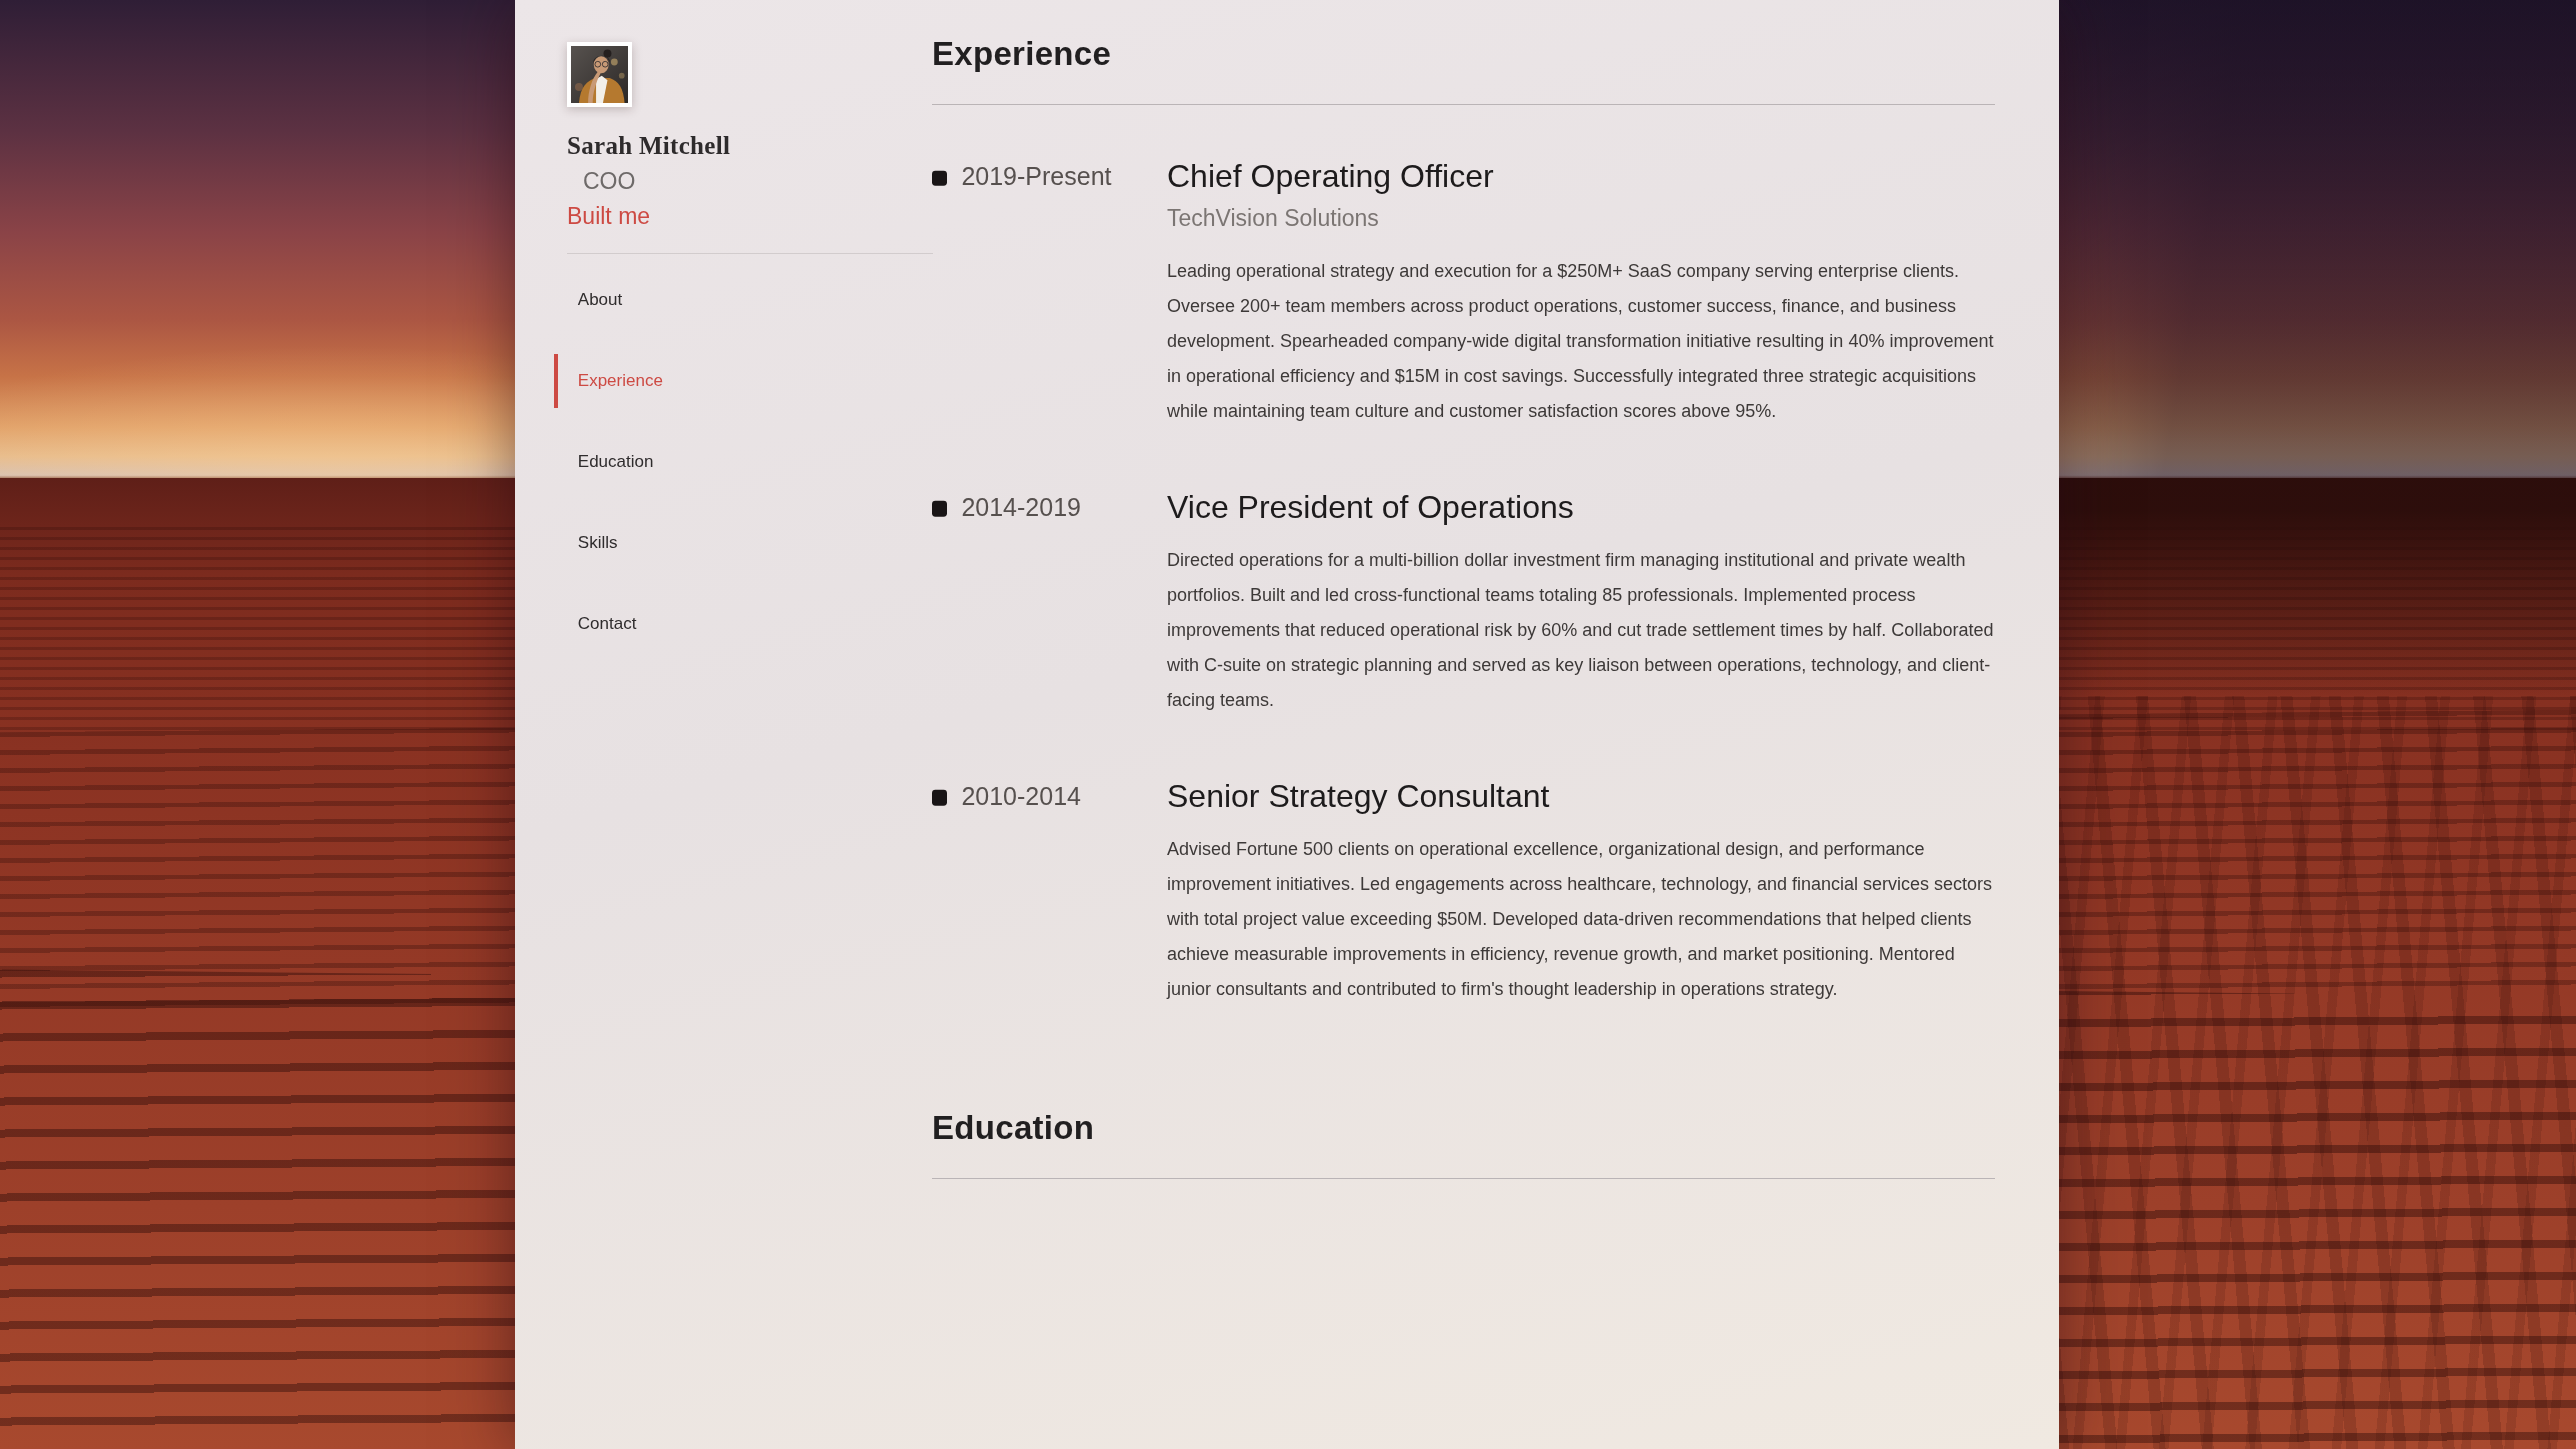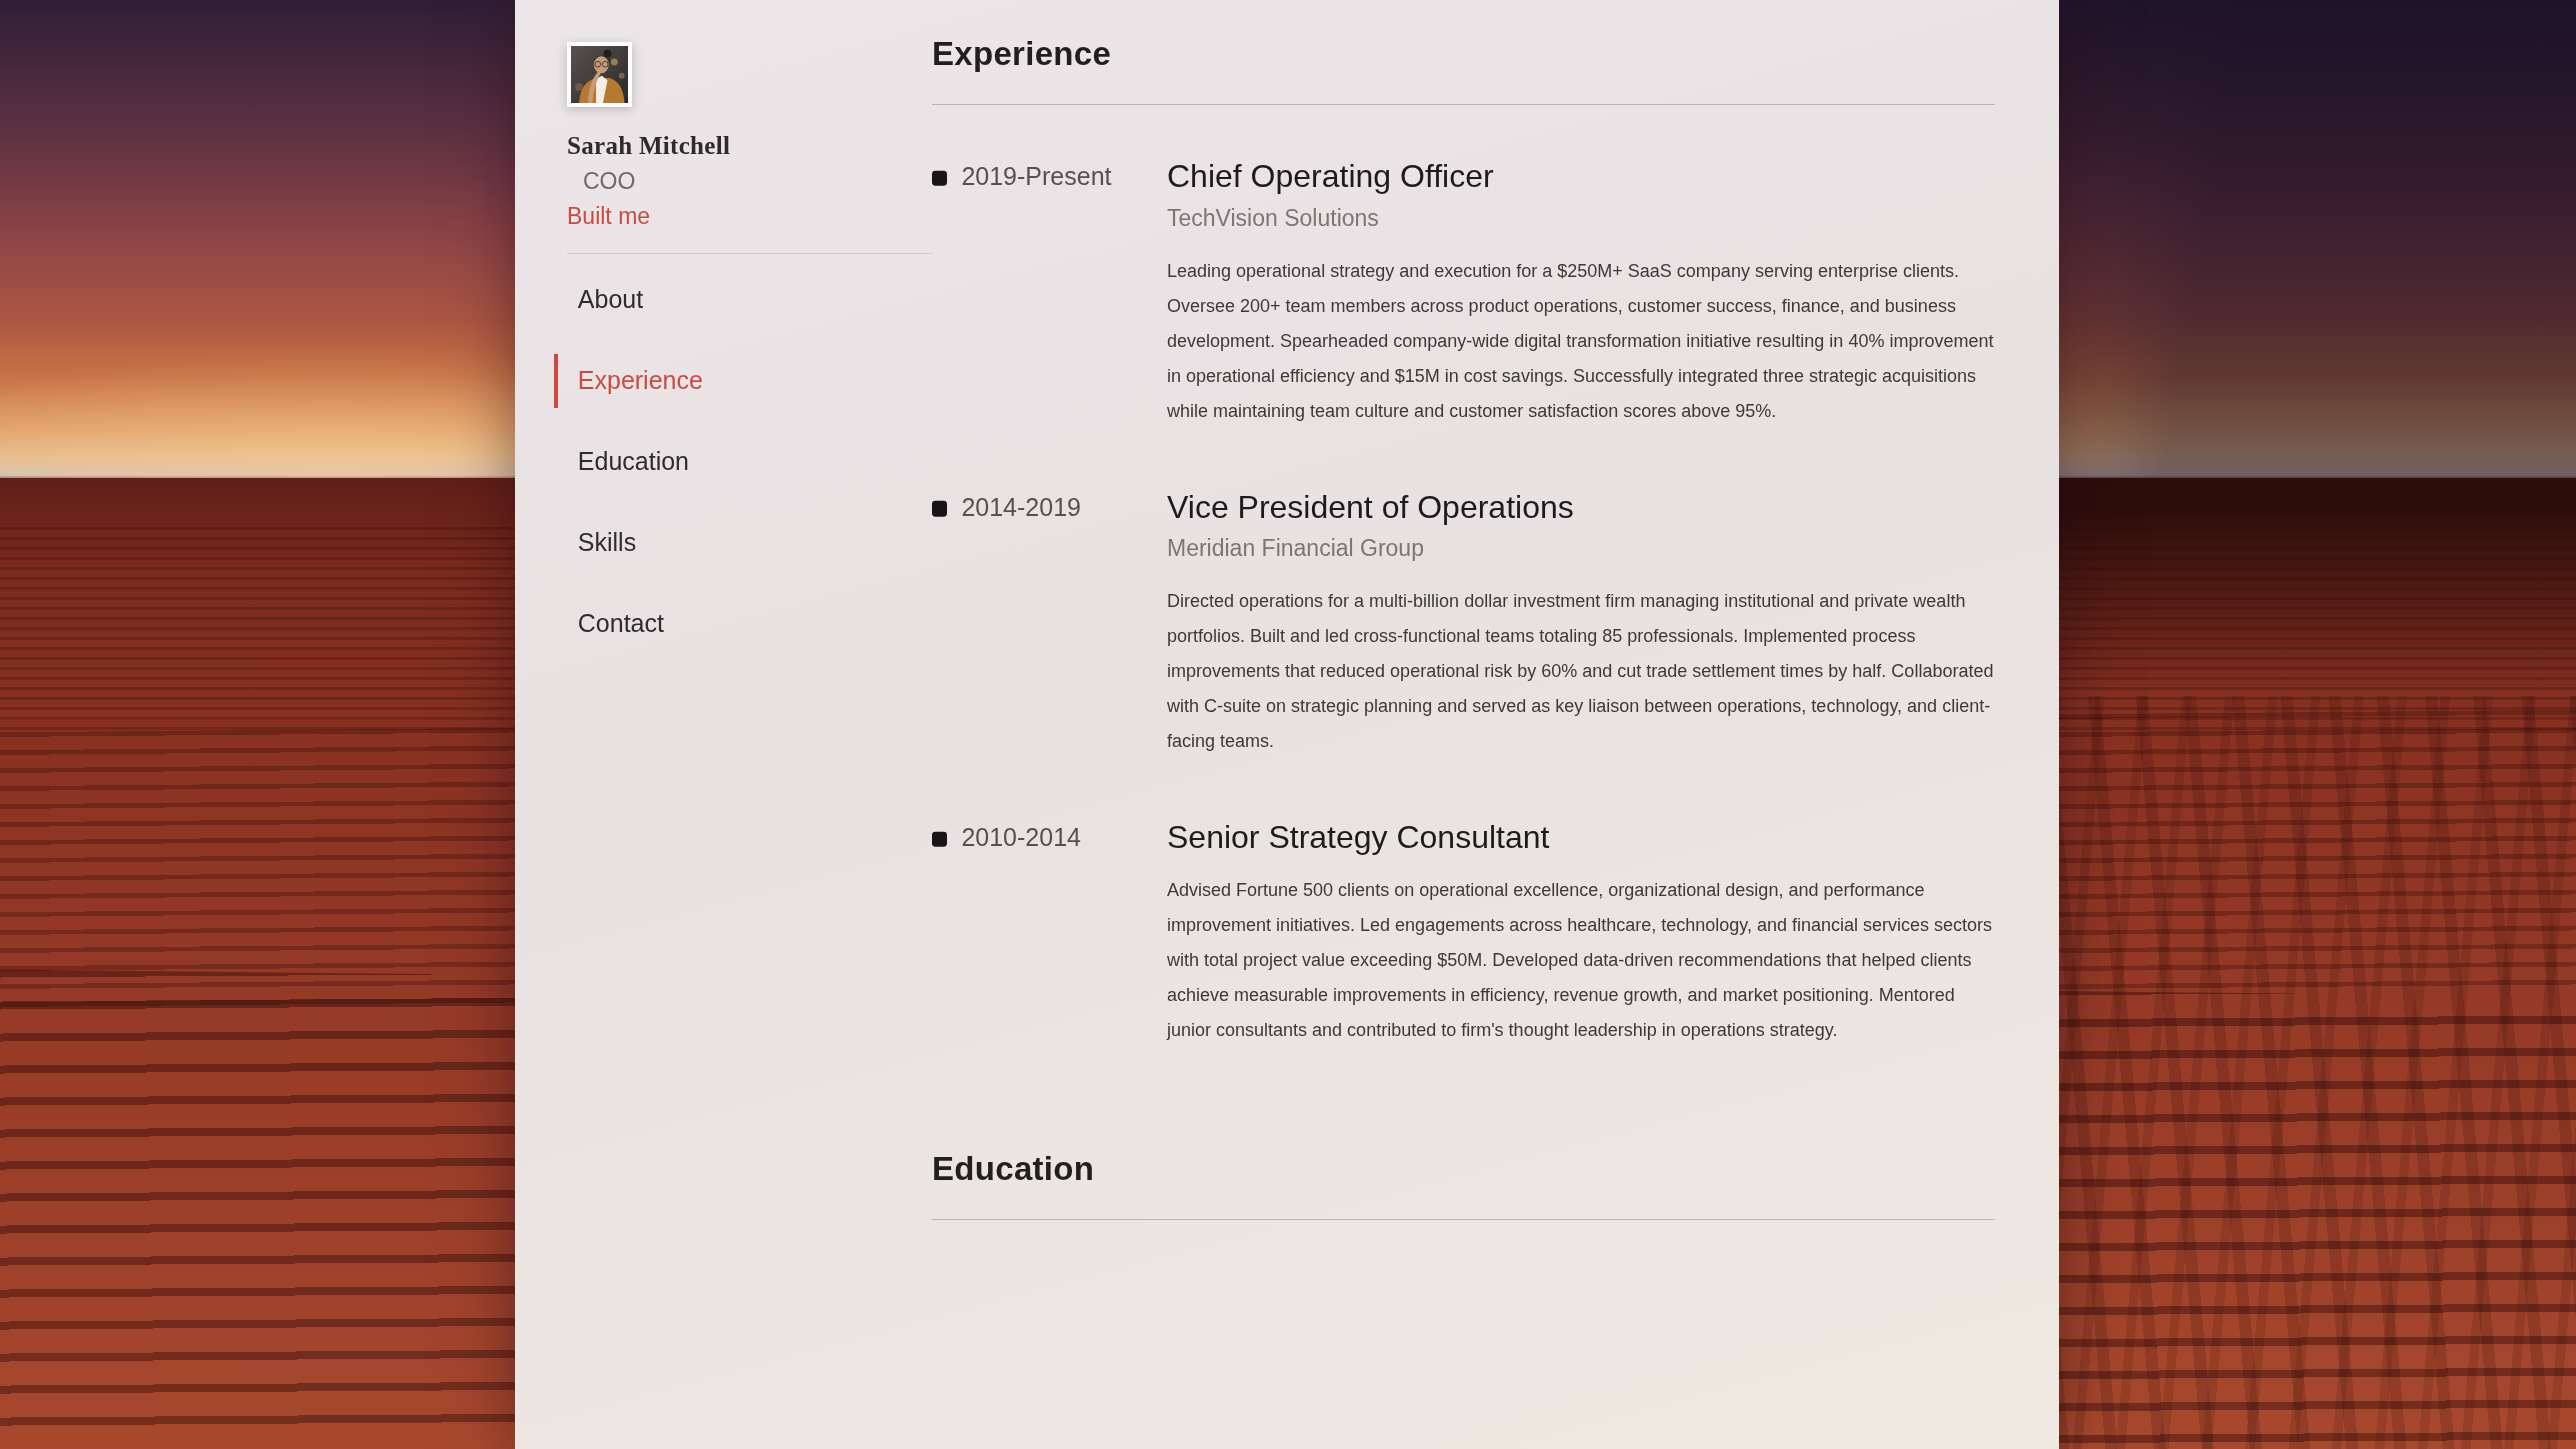--- a/index.html
+++ b/index.html
@@ -41,21 +41,21 @@
   .sidebar { width:417px; padding:42px 0 0 52px; flex:0 0 auto; }
   .photo-frame { width:65px; height:65px; background:#fff; padding:4px;
     box-shadow:0 2.7px 9.4px rgba(60,30,30,.25); }
   .photo-frame svg { display:block; width:57px; height:57px; }
   .profile-name { margin-top:24px; font-size:25px; font-weight:600; color:#2e2b2c; letter-spacing:0.3px; line-height:29.5px;font-family:Liberation Serif, serif; }
   .profile-role { margin-top:6.7px; font-size:23px; color:#6e6a69; line-height:29.5px;margin-left:16px; }
   .profile-email { margin-top:5.4px; font-size:23px; color:#cd4a43; line-height:29.5px; cursor:pointer; display:inline-block; }
   .side-divider { margin-top:21px; width:366px; border:none; border-top:1.3px solid #d2cccd; }
   .nav { list-style:none; margin-top:19.5px; margin-left:-12.7px; }
   .nav li { border-left:4.7px solid transparent; padding:11.4px 0 11.4px 19.5px; margin-bottom:27px;
-    font-size:25px; line-height:31px; color:#2f2c2d; cursor:pointer; width:max-content; min-width:201px; }
+    font-size:17px; line-height:31px; color:#2f2c2d; cursor:pointer; width:max-content; min-width:201px; }
   .nav li.active { color:#cd4a43; border-left-color:#cd4a43; }
 
   
   .main { flex:1 1 auto; padding:34px 64px 0 0; }
   .section { }
   .section + .section { margin-top:101px; }
   .section h2 { font-size:33px; font-weight:700; color:#211f20; line-height:39px; letter-spacing:0.3px; }
   .section .rule { margin-top:31px; border:none; border-top:1.3px solid #bab4b6; width:100%; }
   .entries { margin-top:56px; }
   .entry { display:grid; grid-template-columns:235px 1fr; margin-bottom:63px; }
@@ -129,21 +129,20 @@
             <div>
               <div class="entry-title">Chief Operating Officer</div>
               <div class="entry-company">TechVision Solutions</div>
               <p class="entry-desc">Leading operational strategy and execution for a $250M+ SaaS company serving enterprise clients. Oversee 200+ team members across product operations, customer success, finance, and business development. Spearheaded company-wide digital transformation initiative resulting in 40% improvement in operational efficiency and $15M in cost savings. Successfully integrated three strategic acquisitions while maintaining team culture and customer satisfaction scores above 95%.</p>
             </div>
           </article>
           <article class="entry">
             <div class="entry-period"><span class="bullet"></span><span>2014-2019</span></div>
             <div>
               <div class="entry-title">Vice President of Operations</div>
-              <div class="entry-company">Meridian Financial Group</div>
               <p class="entry-desc">Directed operations for a multi-billion dollar investment firm managing institutional and private wealth portfolios. Built and led cross-functional teams totaling 85 professionals. Implemented process improvements that reduced operational risk by 60% and cut trade settlement times by half. Collaborated with C-suite on strategic planning and served as key liaison between operations, technology, and client-facing teams.</p>
             </div>
           </article>
           <article class="entry">
             <div class="entry-period"><span class="bullet"></span><span>2010-2014</span></div>
             <div>
               <div class="entry-title">Senior Strategy Consultant</div>
               <p class="entry-desc">Advised Fortune 500 clients on operational excellence, organizational design, and performance improvement initiatives. Led engagements across healthcare, technology, and financial services sectors with total project value exceeding $50M. Developed data-driven recommendations that helped clients achieve measurable improvements in efficiency, revenue growth, and market positioning. Mentored junior consultants and contributed to firm's thought leadership in operations strategy.</p>
             </div>
           </article>

